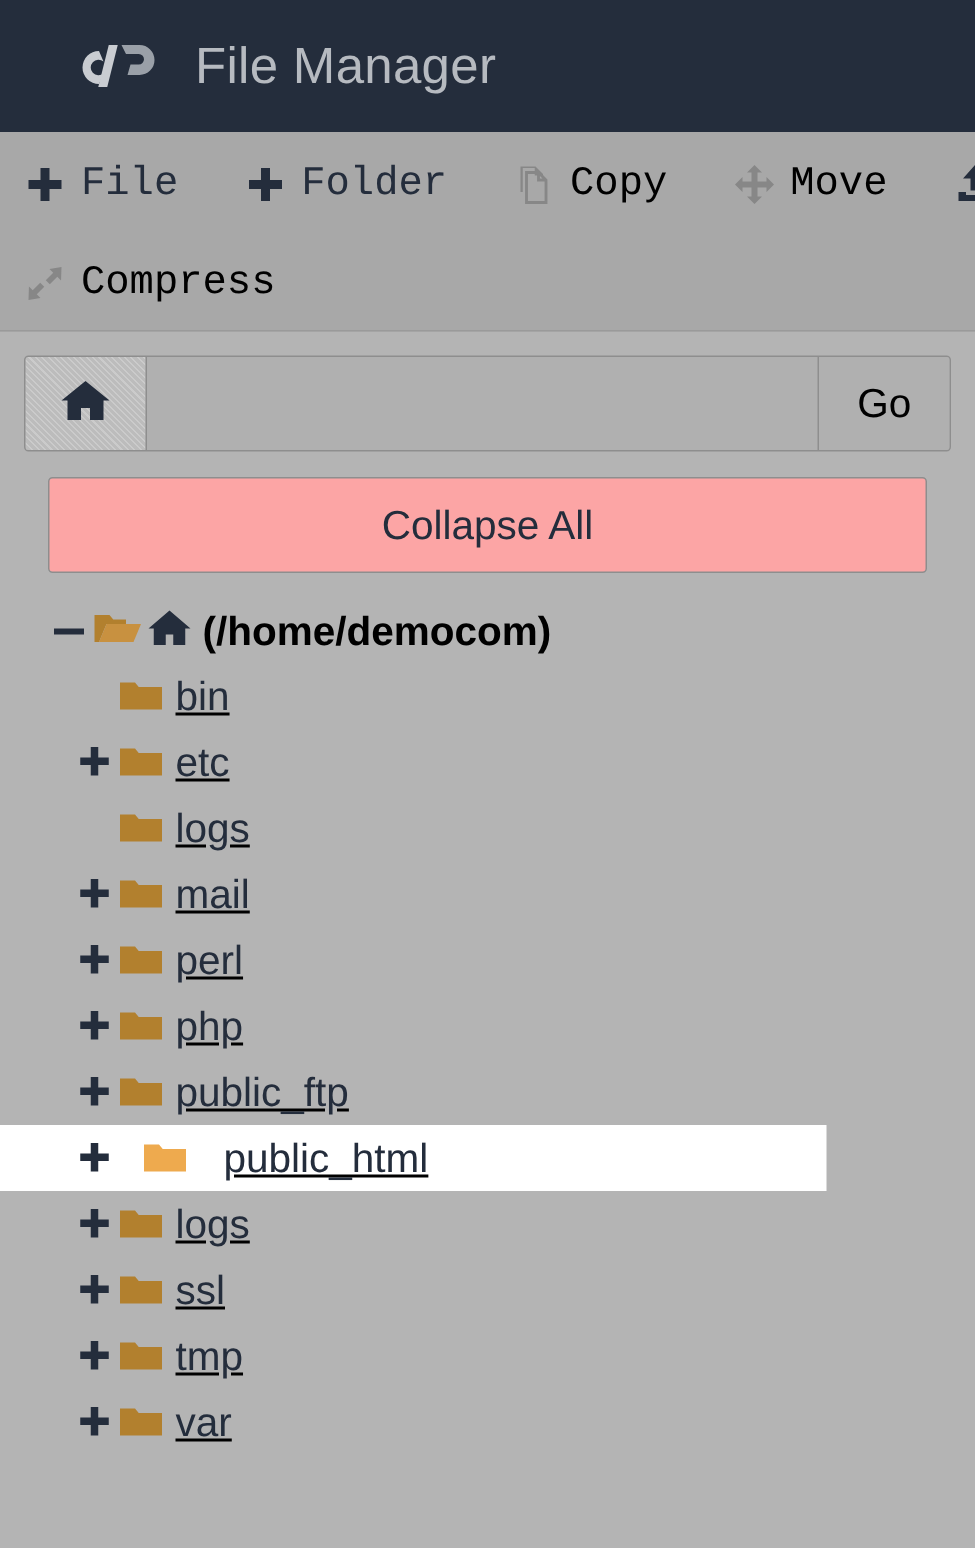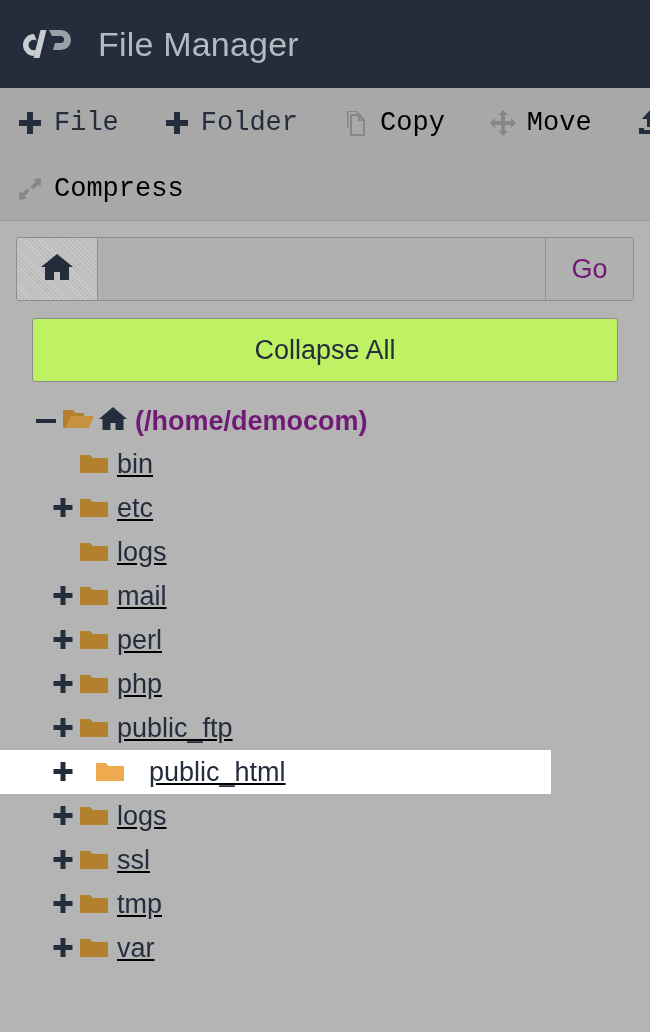--- a/index.html
+++ b/index.html
@@ -14,21 +14,21 @@
     overflow: hidden;
     position: relative;
   }
 
   
   #app-header {
     height: 88px;
     background: #242d3c;
     display: flex;
     align-items: center;
-    padding-left: 20px;
+    padding-left: 52px;
     box-sizing: border-box;
   }
   #cp-logo {
     width: 56px;
     height: 44px;
     flex: 0 0 auto;
     display: block;
   }
   #app-title {
     color: #b6bac0;
@@ -116,33 +116,33 @@
     min-width: 0;
   }
   #path-input::placeholder { color: #8d8d8d; }
   #go-button {
     width: 88px;
     border: 0;
     border-left: 1px solid #8e8e8e;
     background: #b0b0b0;
     font-family: "Liberation Sans", sans-serif;
     font-size: 27px;
-    color: #701a75;
+    color: #000000;
     cursor: pointer;
     flex: 0 0 auto;
   }
 
   #collapse-all {
     display: block;
     margin: 17px 16px 0 16px;
     width: calc(100% - 32px);
     height: 64px;
     border: 1px solid #8e8e8e;
     border-radius: 3px;
-    background: #bef264;
+    background: #fca5a5;
     font-family: "Liberation Sans", sans-serif;
     font-size: 27px;
     color: #242d3c;
     cursor: pointer;
     box-sizing: border-box;
   }
 
   
   #file-tree {
     margin-top: 18px;
@@ -150,21 +150,21 @@
   .tree-root-row {
     display: flex;
     align-items: center;
     height: 42px;
     padding-left: 32px;
     box-sizing: border-box;
   }
   .tree-root-label {
     font-size: 27px;
     font-weight: bold;
-    color: #701a75;
+    color: #000000;
     margin-left: 7px;
     white-space: nowrap;
   }
   .tree-row {
     display: flex;
     align-items: center;
     height: 44px;
     padding-left: 49px;
     box-sizing: border-box;
     text-decoration: underline;

